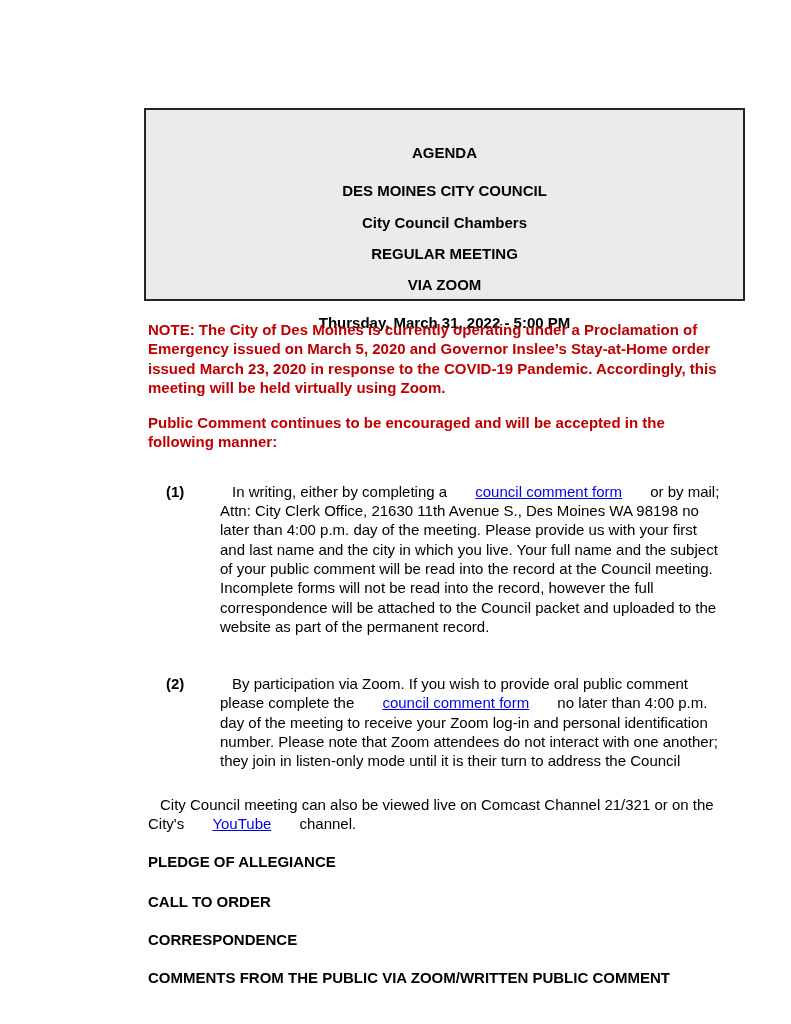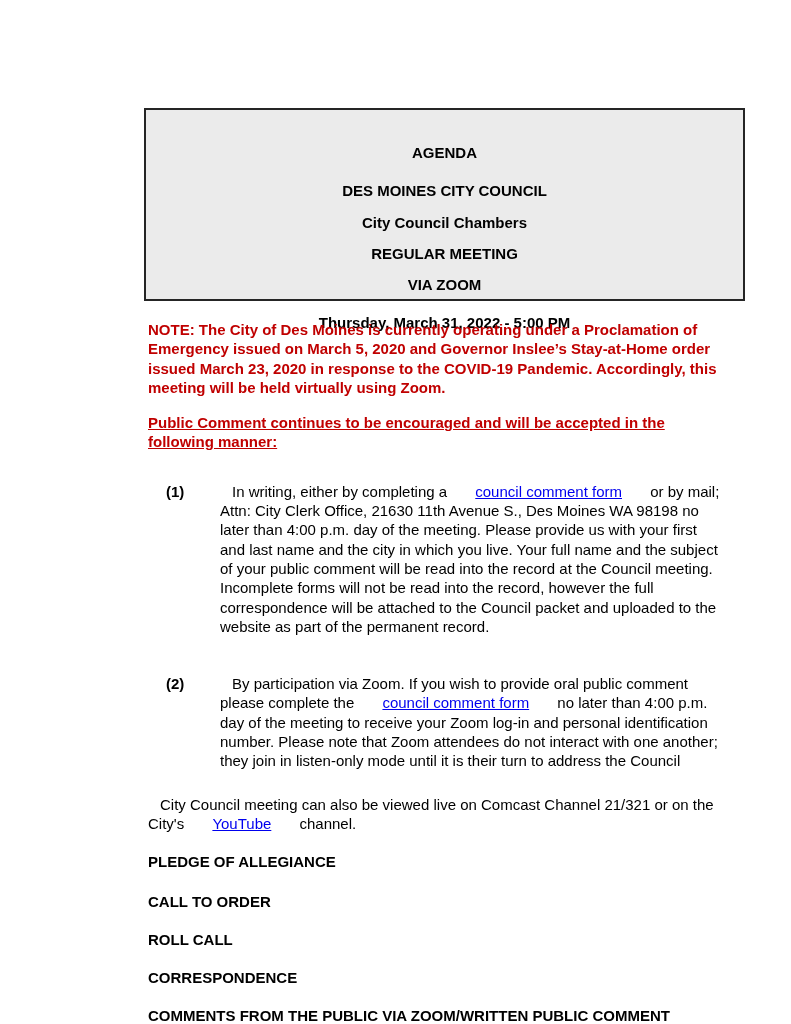--- a/index.html
+++ b/index.html
@@ -39,21 +39,21 @@
     top: 253px;
     width: 610px;
     font-size: 15px;
     line-height: 19.3px;
   }
   .notice {
     color: #c00000;
     font-weight: bold;
     margin-top: 19px;
   }
-  .notice.second { margin-top: 16px; text-decoration: underline; }
+  .notice.second { margin-top: 16px; }
   .list-item {
     display: flex;
     margin-top: 18px;
     padding-left: 6px;
   }
   .list-item .num {
     flex: 0 0 30px;
     font-weight: bold;
   }
   .list-item.second { margin-top: 14px; }
@@ -97,19 +97,18 @@
 
     <div class="list-item second">
       <span class="num">(2)</span>
       <div class="item-text"><span>By participation via Zoom. If you wish to provide oral public comment please complete the </span><a class="doclink" href="#">council comment form</a><span> no later than 4:00 p.m. day of the meeting to receive your Zoom log-in and personal identification number. Please note that Zoom attendees do not interact with one another; they join in listen-only mode until it is their turn to address the Council</span></div>
     </div>
 
     <p class="viewing-info"><span>City Council meeting can also be viewed live on Comcast Channel 21/321 or on the City's </span><a class="doclink" href="#">YouTube</a><span> channel.</span></p>
 
     <p class="agenda-heading">PLEDGE OF ALLEGIANCE</p>
     <p class="agenda-heading first">CALL TO ORDER</p>
-    <p class="agenda-heading">ROLL CALL</p>
     <p class="agenda-heading">CORRESPONDENCE</p>
     <p class="agenda-heading">COMMENTS FROM THE PUBLIC VIA ZOOM/WRITTEN PUBLIC COMMENT</p>
 
   </div>
 
 </div>
 
 </body></html>

